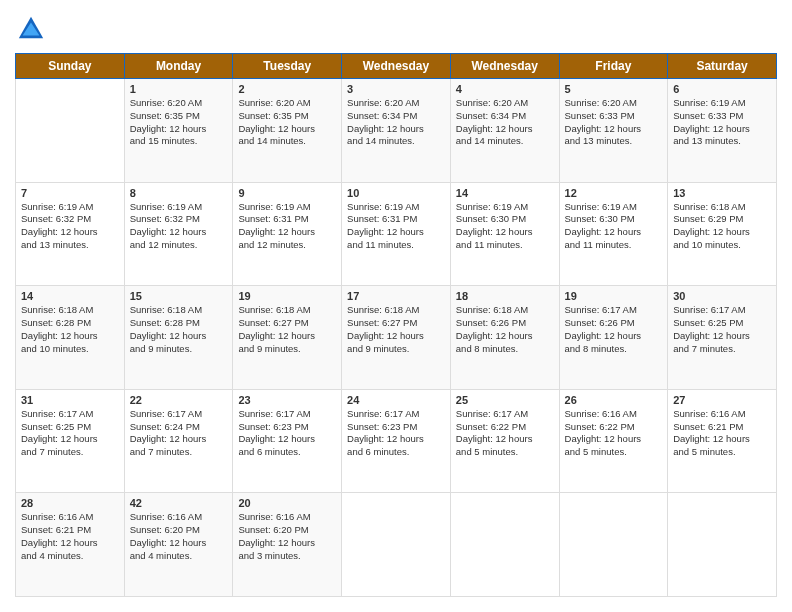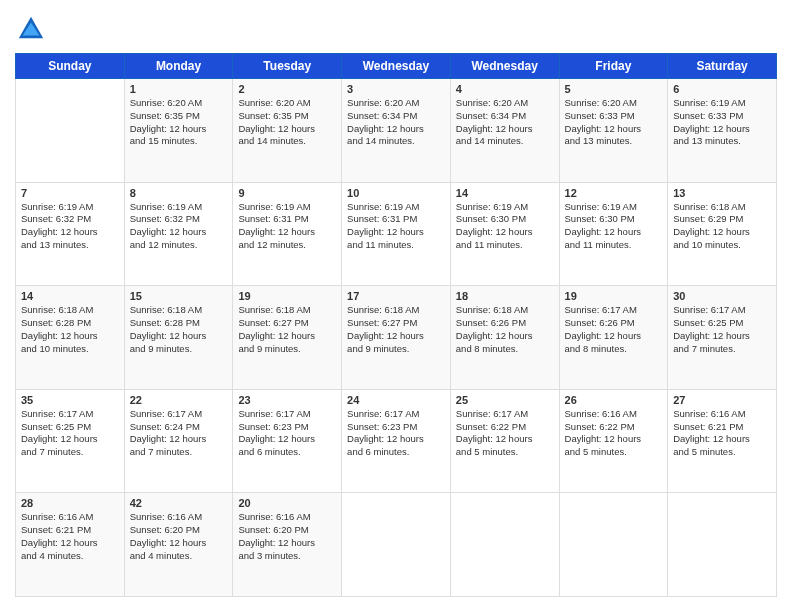--- a/index.html
+++ b/index.html
@@ -61,21 +61,21 @@
       color: #555;
     }
     .calendar {
       flex: 1;
       border: 1px solid #ccc;
       border-collapse: collapse;
       width: 100%;
       table-layout: fixed;
     }
     .calendar th {
-      background: #1d4ed8;
+      background: #a16207;
       color: white;
       text-align: center;
       padding: 5px 3px;
       font-size: 12px;
       font-weight: bold;
       border: 1px solid #1565c0;
     }
     .calendar td {
       vertical-align: top;
       padding: 4px 5px;
@@ -282,21 +282,21 @@
           <td>
             <span class="day-num">30</span>
             <span class="cell-text" style="display: block;">Sunrise: 6:17 AM</span>
             <span class="cell-text" style="display: block;">Sunset: 6:25 PM</span>
             <span class="cell-text" style="display: block;">Daylight: 12 hours</span>
             <span class="cell-text" style="display: block;">and 7 minutes.</span>
           </td>
         </tr>
         <tr>
           <td>
-            <span class="day-num">35</span>
+            <span class="day-num">31</span>
             <span class="cell-text" style="display: block;">Sunrise: 6:17 AM</span>
             <span class="cell-text" style="display: block;">Sunset: 6:25 PM</span>
             <span class="cell-text" style="display: block;">Daylight: 12 hours</span>
             <span class="cell-text" style="display: block;">and 7 minutes.</span>
           </td>
           <td>
             <span class="day-num">22</span>
             <span class="cell-text" style="display: block;">Sunrise: 6:17 AM</span>
             <span class="cell-text" style="display: block;">Sunset: 6:24 PM</span>
             <span class="cell-text" style="display: block;">Daylight: 12 hours</span>

